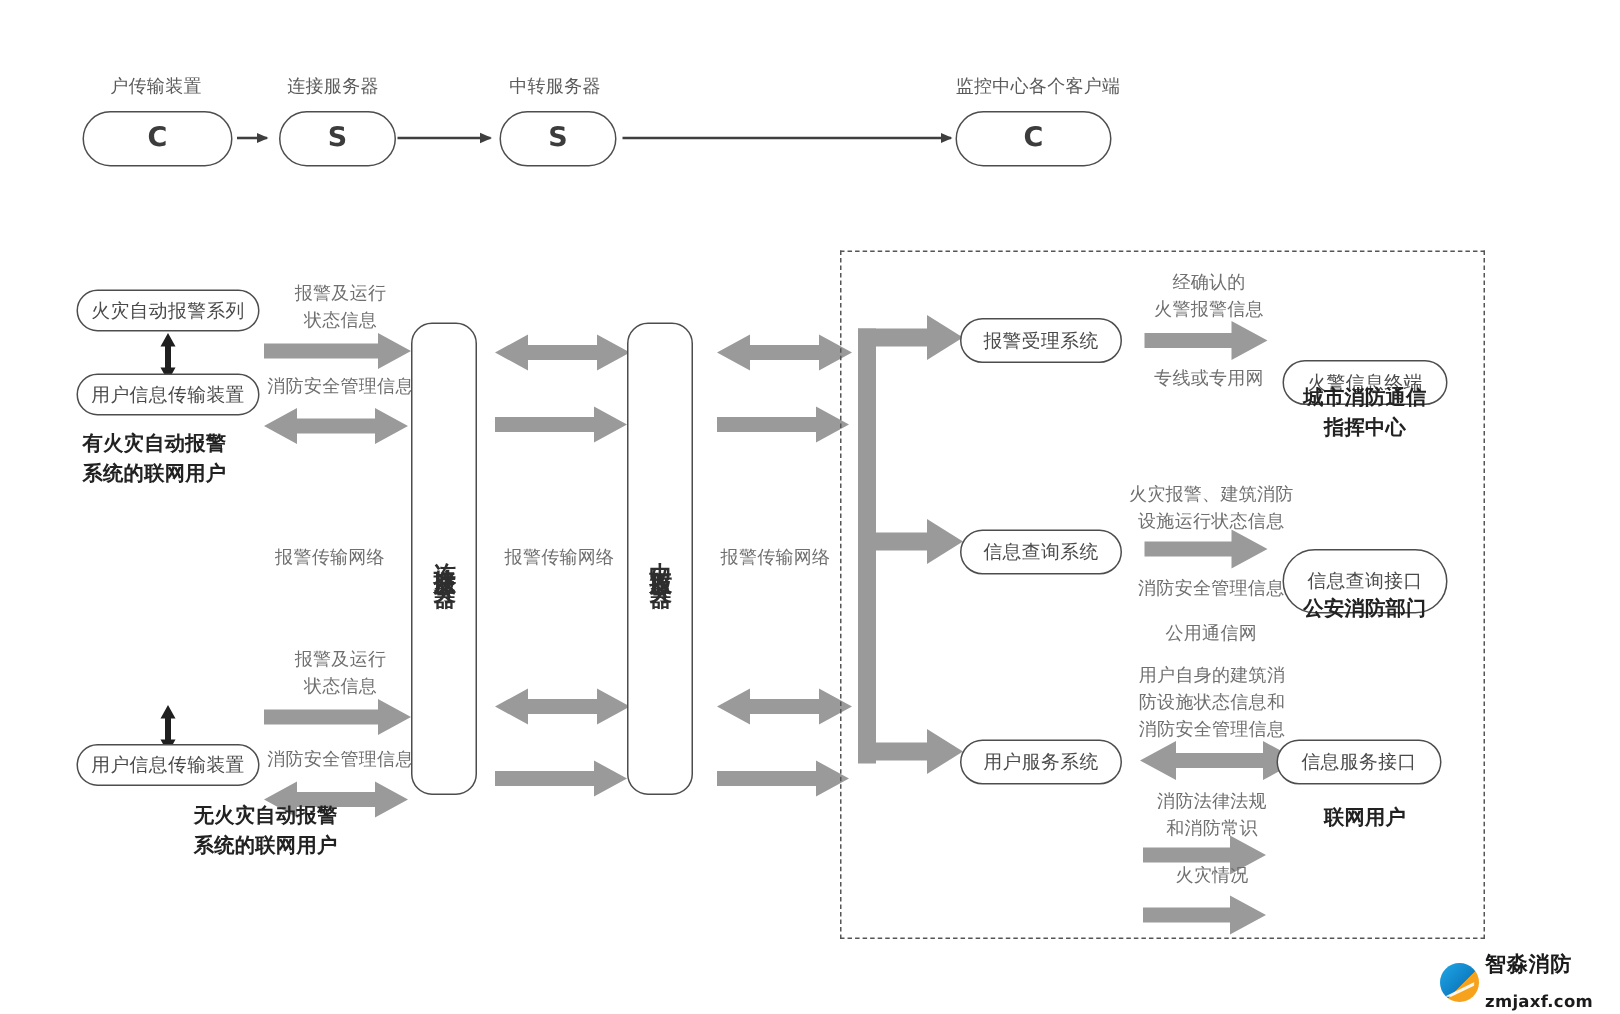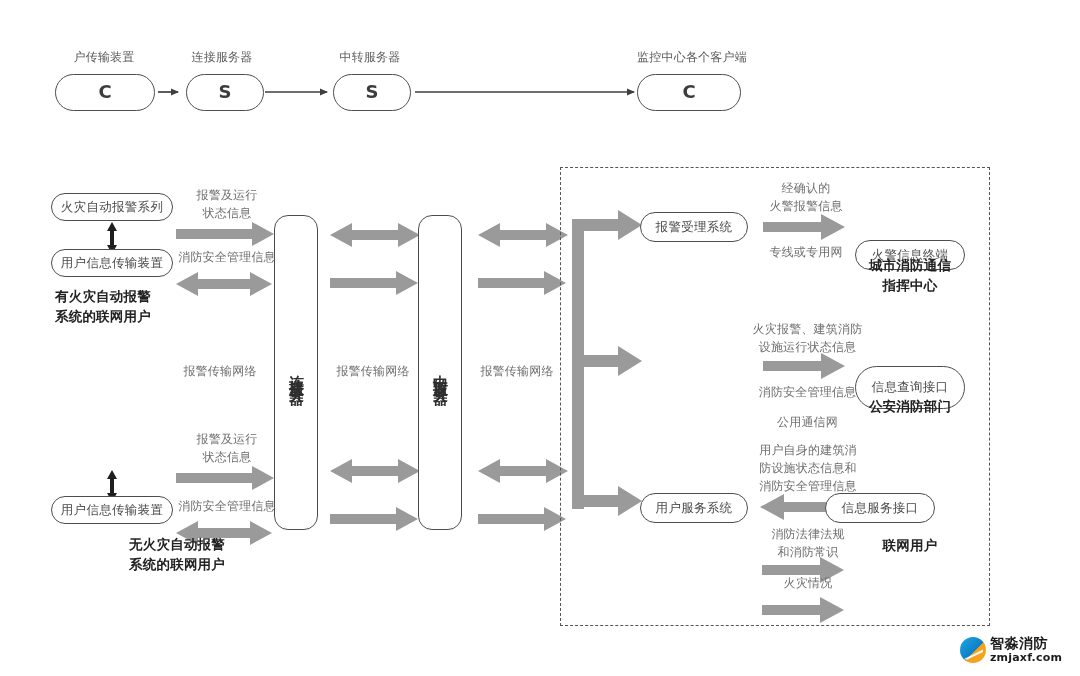--- a/index.html
+++ b/index.html
@@ -126,21 +126,21 @@
     content: "";
     position: absolute;
     left: 3px; top: 12px;
     width: 20px; height: 11px;
     background: #ffffff;
     clip-path: polygon(0 100%, 100% 10%, 100% 32%, 22% 100%);
     opacity: .9;
   }
   #wm-text { display: flex; flex-direction: column; line-height: 1; }
   #wm-cn { font-size: 14px; font-weight: bold; color: #1b1b1b; letter-spacing: .5px; }
-  #wm-url { font-size: 11px; font-weight: bold; color: #1b1b1b; letter-spacing: .2px; margin-top: 2px; }
+  #wm-url { font-size: 11px; font-weight: bold; color: #1b1b1b; letter-spacing: .2px; margin-top: 12px; }
 </style>
 </head>
 <body>
 
 <div id="canvas">
 
   <svg class="overlay" viewBox="0 0 1080 676">
     <defs>
       <marker id="thinhead" markerWidth="9" markerHeight="9" refX="7" refY="4.5" orient="auto" markerUnits="userSpaceOnUse">
         <path d="M0,1 L8,4.5 L0,8 z" fill="#3f3f3f"></path>
@@ -250,35 +250,36 @@
   <div class="dashbox" style="left:560px; top:167px; width:430px; height:459px;"></div>
 
   <div class="pill" style="left:640px; top:212px; width:108px; height:30px;">报警受理系统</div>
   <div class="lbl" style="left:741px; top:179px; width:130px;">经确认的
 火警报警信息</div>
   <div class="lbl" style="left:741px; top:243px; width:130px;">专线或专用网</div>
   <div class="pill" style="left:855px; top:212px; width:110px; height:30px;margin-top:28px;">火警信息终端</div>
   <div class="lbl bold" style="left:855px; top:255px; width:110px;">城市消防通信
 指挥中心</div>
 
+  <div class="pill" style="left:640px; top:353px; width:108px; height:30px;">信息查询系统</div>
   <div class="lbl" style="left:735px; top:320px; width:145px;">火灾报警、建筑消防
 设施运行状态信息</div>
   <div class="lbl" style="left:735px; top:383px; width:145px;">消防安全管理信息</div>
   <div class="lbl" style="left:735px; top:413px; width:145px;">公用通信网</div>
   <div class="pill" style="left:855px; top:366px; width:110px; height:43px;">信息查询接口</div>
   <div class="lbl bold" style="left:855px; top:396px; width:110px;">公安消防部门</div>
 
   <div class="pill" style="left:640px; top:493px; width:108px; height:30px;">用户服务系统</div>
   <div class="lbl" style="left:738px; top:441px; width:140px;">用户自身的建筑消
 防设施状态信息和
 消防安全管理信息</div>
   <div class="lbl" style="left:738px; top:525px; width:140px;">消防法律法规
 和消防常识</div>
   <div class="lbl" style="left:738px; top:574px; width:140px;">火灾情况</div>
-  <div class="pill" style="left:825px; top:493px; width:110px; height:30px;">信息服务接口</div>
+  <div class="pill" style="left:851px; top:493px; width:110px; height:30px;">信息服务接口</div>
   <div class="lbl bold" style="left:855px; top:535px; width:110px;">联网用户</div>
 
   <div id="watermark" style="left:960px; top:636px;">
     <div id="wm-logo"></div>
     <div id="wm-text">
       <div id="wm-cn">智淼消防</div>
       <div id="wm-url">zmjaxf.com</div>
     </div>
   </div>
 

